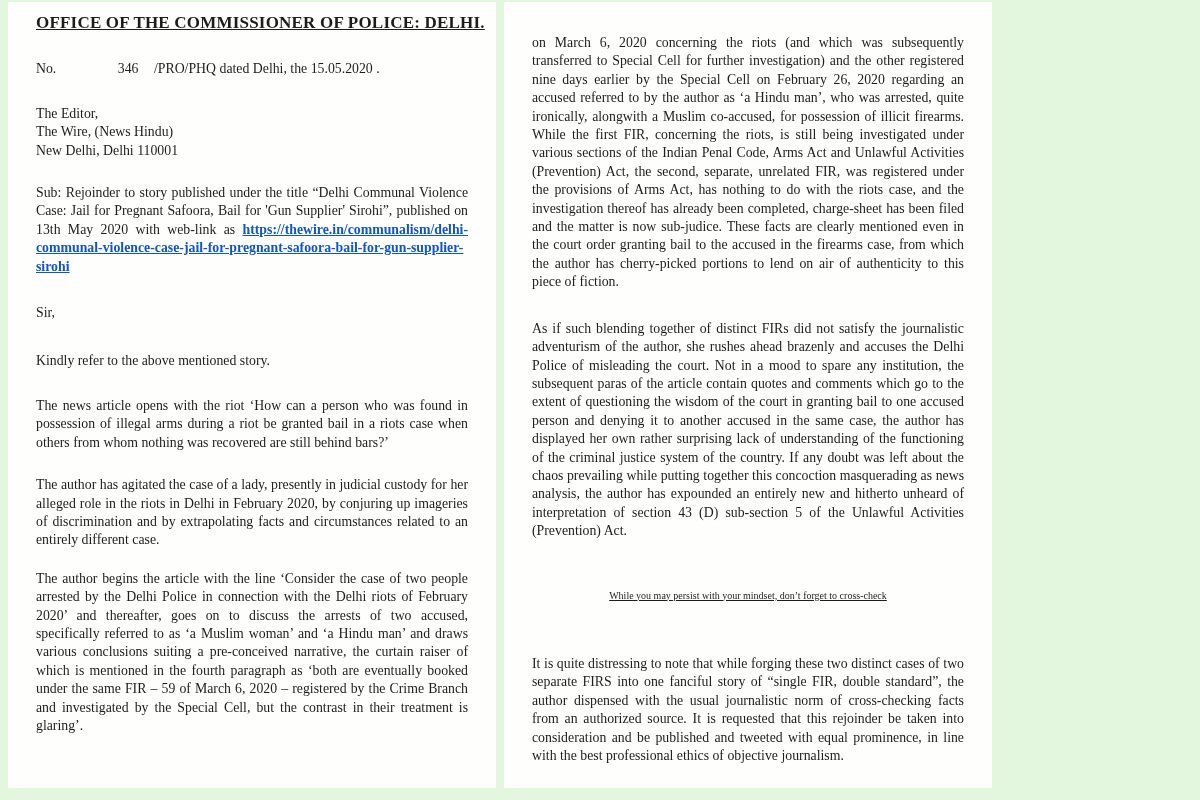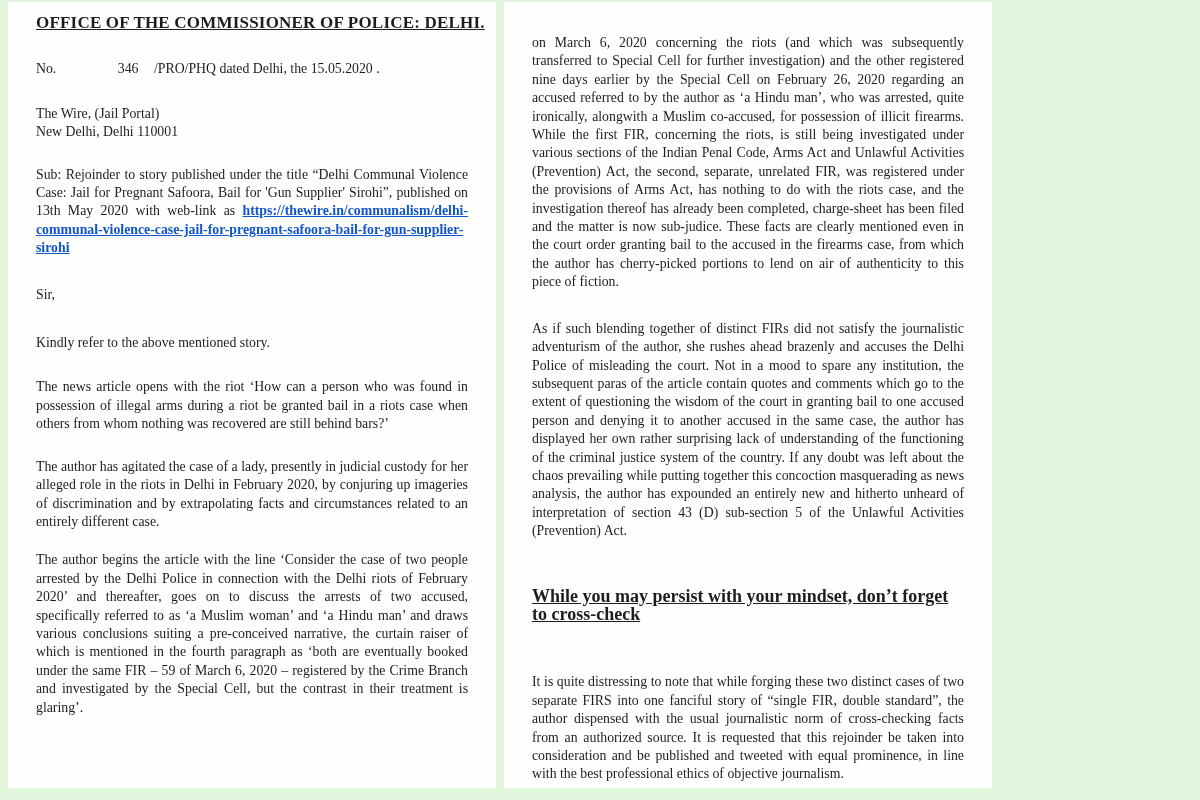--- a/index.html
+++ b/index.html
@@ -55,24 +55,24 @@
     color: var(--link, #1155cc);
     font-weight: bold;
     text-decoration: underline;
     overflow-wrap: anywhere;
     cursor: pointer;
   }
   .p-r1 { margin-top: 26px; }
   .p-r2 { margin-top: 28px; }
   .section-heading {
     margin: 46px 0 0 0;
-    font-size: 18px;
-    font-weight: bold;
+    font-size: 10px;
+    font-weight: normal;
     text-decoration: underline;
-    text-align: left;
+    text-align: center;
   }
   .p-r3 { margin-top: 50px; }
   .valediction {
     margin-top: 52px;
     text-align: right;
     padding-right: 4px;
   }
   .signature {
     margin-top: 40px;
     text-align: right;
@@ -88,21 +88,22 @@
     <h1 class="doc-title">OFFICE OF THE COMMISSIONER OF POLICE: DELHI.</h1>
 
     <div class="ref-line">
       <span>No.</span>
       <span class="ref-no-value">346</span>
       <span class="ref-no-rest">/PRO/PHQ dated Delhi, the 15.05.2020 .</span>
     </div>
 
 
     <div class="address">
-      <div>The Wire, (Jail Portal)</div>
+      <div>The Editor,</div>
+      <div>The Wire, (News Hindu)</div>
       <div>New Delhi, Delhi 110001</div>
     </div>
 
     <p class="para subject">
       <span>Sub: Rejoinder to story published under the title “Delhi Communal Violence Case: Jail for Pregnant Safoora, Bail for 'Gun Supplier' Sirohi”, published on 13th May 2020 with web-link as </span><a class="weblink">https://thewire.in/communalism/delhi-communal-violence-case-jail-for-pregnant-safoora-bail-for-gun-supplier-sirohi</a>
     </p>
 
     <div class="sir-line">Sir,</div>
 
     <p class="para p-kindly">Kindly refer to the above mentioned story.</p>

